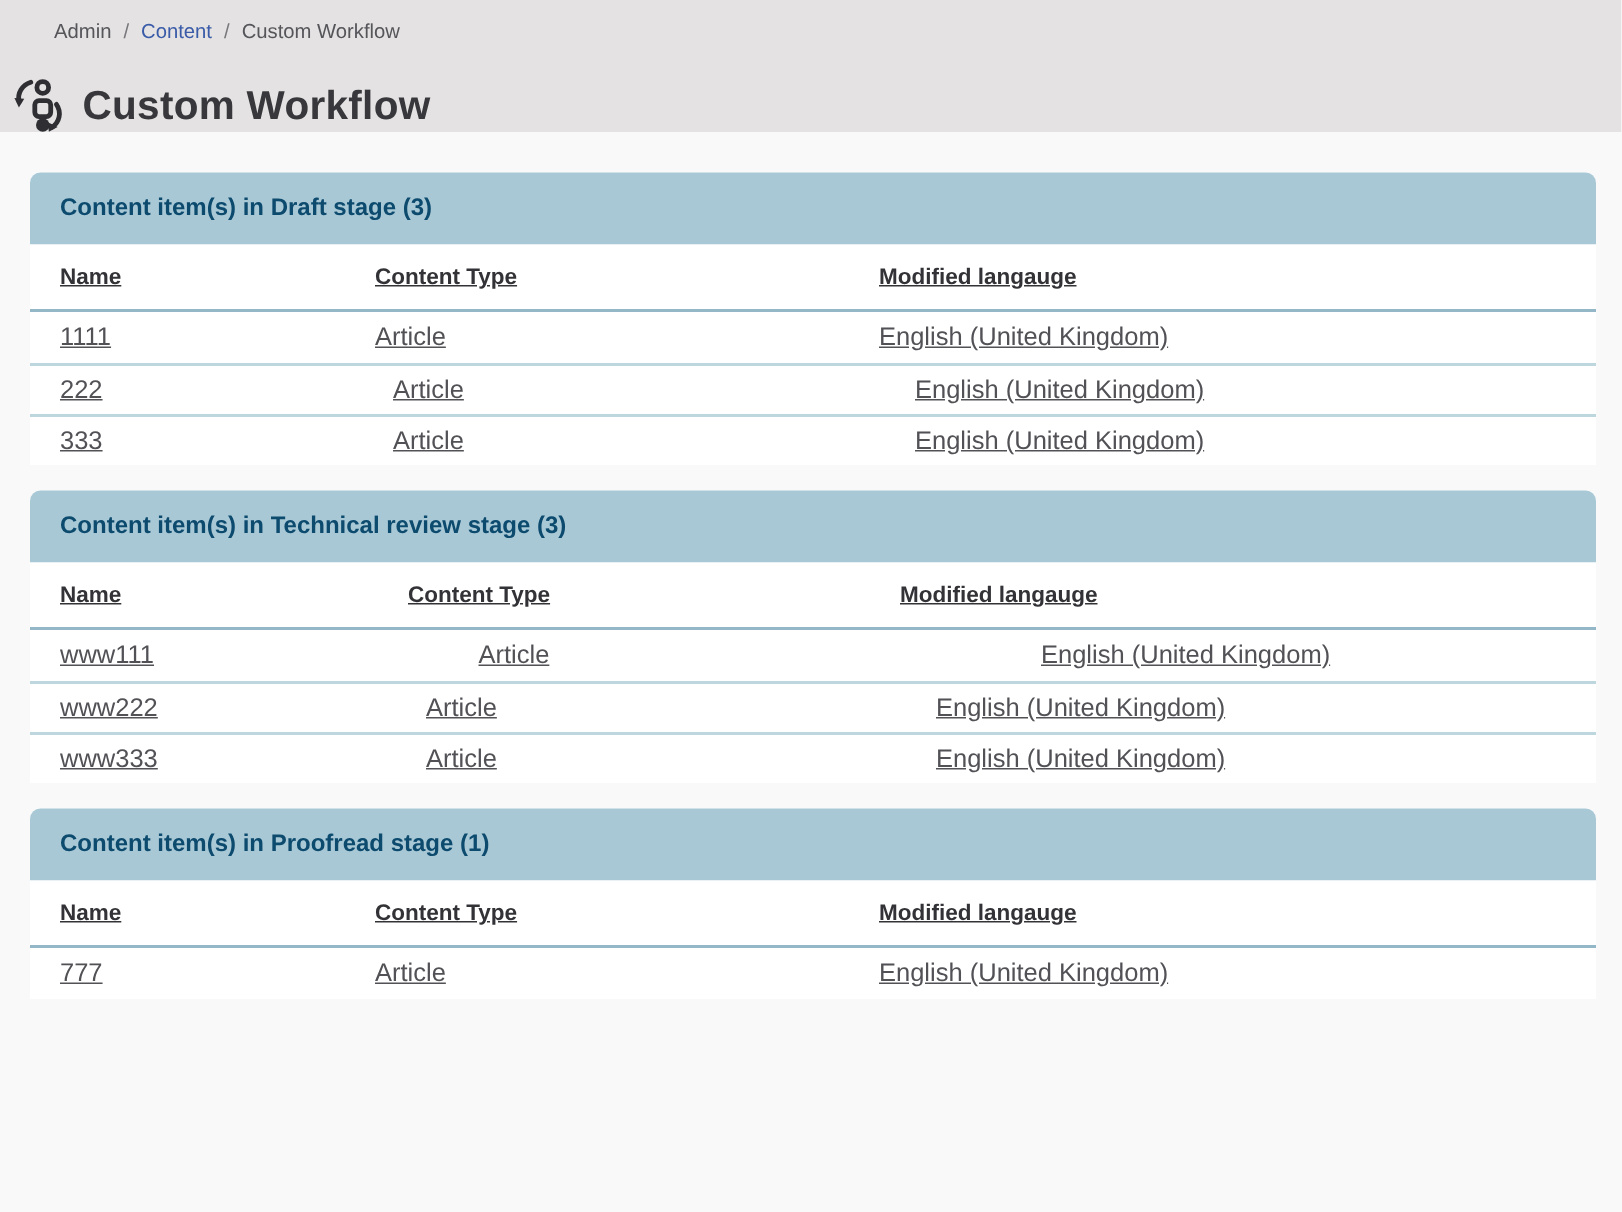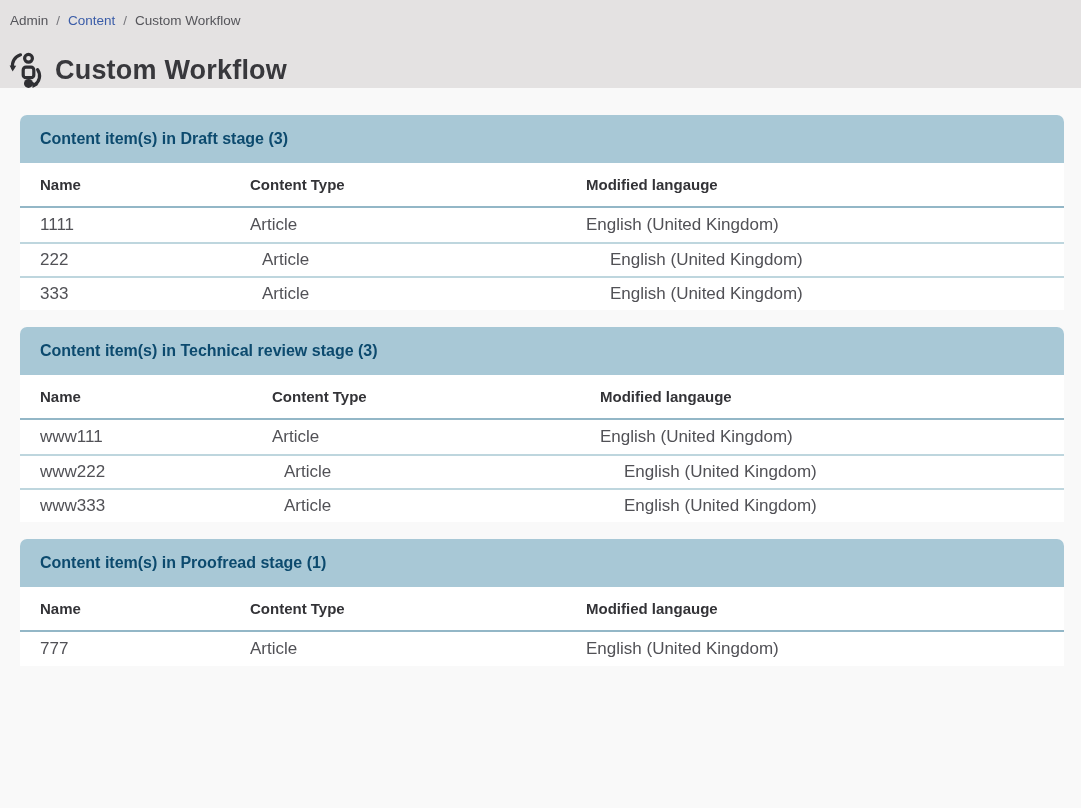--- a/index.html
+++ b/index.html
@@ -21,21 +21,21 @@
     -webkit-font-smoothing:antialiased;
   }
   .top{
     background:var(--top-bg);
     width:100%;
   }
   .breadcrumb{
     padding:13px 0 0 10px;
     font-size:13.5px;
     color:#55555a;
-    display:flex;align-items:center;
+    display:flex;align-items:center;margin-left:26px;
   }
   .breadcrumb .crumb{color:#55555a;text-decoration:none;}
   .breadcrumb .crumb.link{color:var(--link);cursor:pointer;}
   .breadcrumb .sep{margin:0 8px;color:#77777c;}
   .title-row{
     display:flex;align-items:center;gap:11px;
     margin:24px 0 0 8px;height:36px;
   }
   .title-icon{width:36px;height:36px;color:#2f2f33;display:inline-flex;align-items:center;justify-content:center;}
   h1.page-title{
@@ -78,21 +78,21 @@
   .thead{
     height:45px;
     border-bottom:2px solid var(--header-border);
     font-weight:700;font-size:15px;color:#333337;
   }
   .trow{
     height:34px;
     font-size:17px;color:var(--text-row);
   }
   .trow + .trow{border-top:2px solid var(--row-border);gap:12px;}
-  .cell{padding-left:20px;white-space:nowrap;overflow:hidden;}
+  .cell{padding-left:20px;white-space:nowrap;overflow:hidden;text-decoration:underline;}
 </style>
 </head>
 <body>
 
 <header class="top">
   <nav class="breadcrumb">
       <span class="crumb">Admin</span>
       <span class="sep">/</span>
       <a class="crumb link" href="#">Content</a>
       <span class="sep">/</span>
@@ -138,21 +138,21 @@
         <div class="cell">English (United Kingdom)</div>
       </div>
     </section>
     <section class="stage-section">
       <div class="stage-header">Content item(s) in Technical review stage (3)</div>
       <div class="thead row" style="grid-template-columns: 232px 328px 1fr;">
         <div class="cell">Name</div>
         <div class="cell">Content Type</div>
         <div class="cell">Modified langauge</div>
       </div>
-      <div class="trow row" style="grid-template-columns: 232px 328px 1fr;">
+      <div class="trow row" style="grid-template-columns: 232px 328px 1fr; gap: 47px;">
         <div class="cell">www111</div>
         <div class="cell">Article</div>
         <div class="cell">English (United Kingdom)</div>
       </div>
       <div class="trow row" style="grid-template-columns: 232px 328px 1fr;">
         <div class="cell">www222</div>
         <div class="cell">Article</div>
         <div class="cell">English (United Kingdom)</div>
       </div>
       <div class="trow row" style="grid-template-columns: 232px 328px 1fr;">

